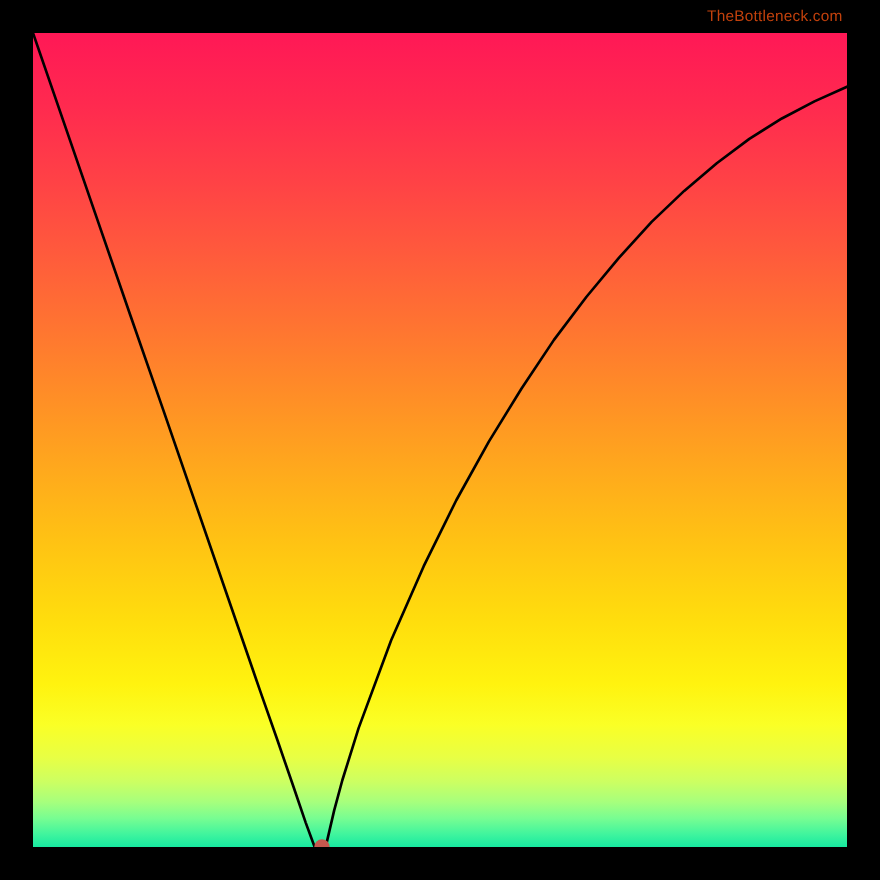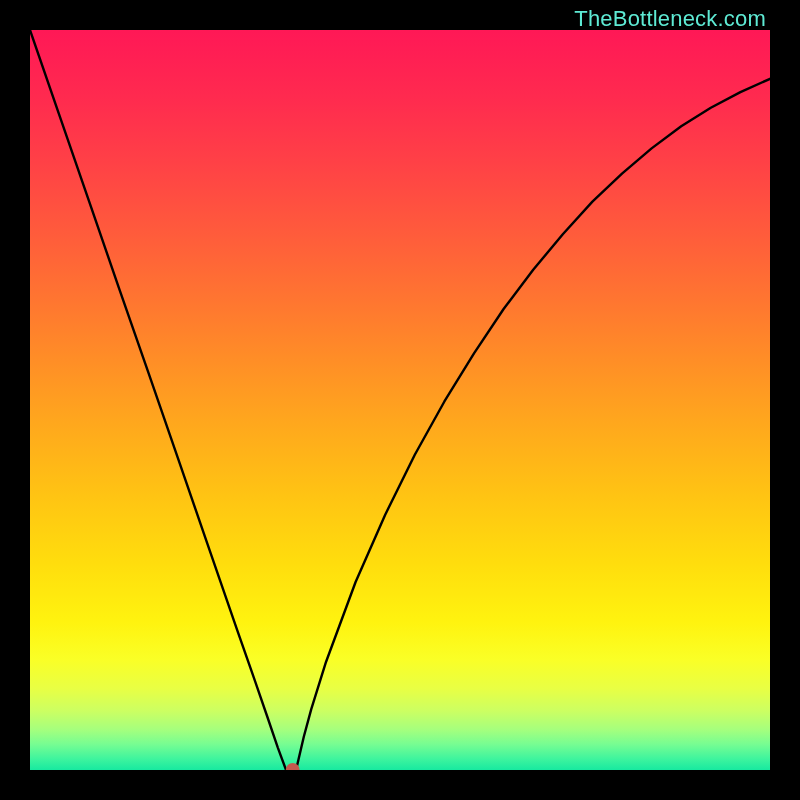--- a/index.html
+++ b/index.html
@@ -32,22 +32,22 @@
   .curve-svg {
     position: absolute;
     inset: 0;
     width: 100%;
     height: 100%;
   }
   .watermark {
     position: absolute;
     top: 6px;
     right: 34px;
-    color: #5eead4;
-    font-size: 22px;
+    color: #c2410c;
+    font-size: 14px;
     font-weight: 500;
     letter-spacing: 0.2px;
     user-select: none;
   }
 </style>
 </head>
 <body>
 
 <div class="frame">
 

